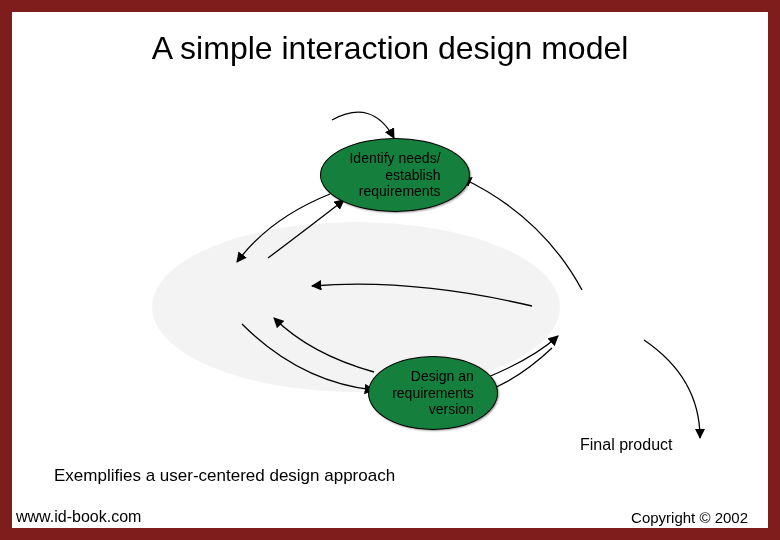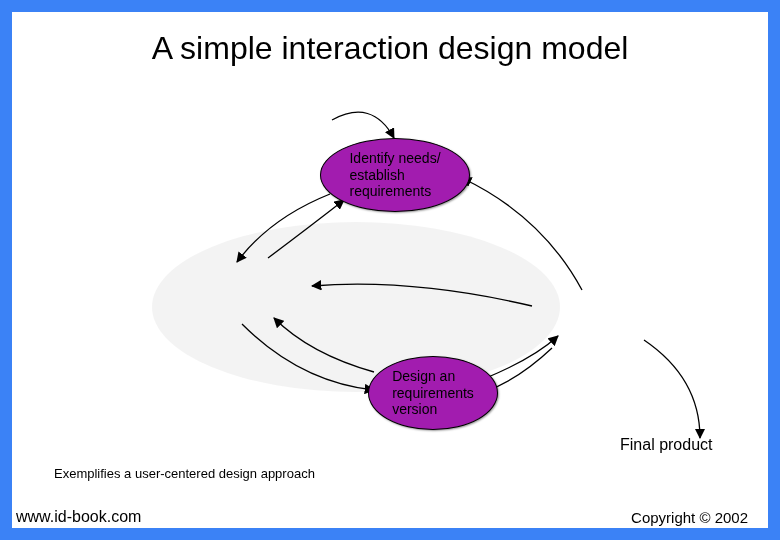--- a/index.html
+++ b/index.html
@@ -1,22 +1,22 @@
 <!DOCTYPE html>
 <html><head>
 <meta charset="utf-8">
 <style>
   html,body{margin:0;padding:0}
   body{width:780px;height:540px;background:#fff;font-family:Arial,Helvetica,sans-serif}
-  .frame{position:absolute;left:0;top:0;width:756px;height:516px;border:12px solid #3b82f6;background:#fff}
+  .frame{position:absolute;left:0;top:0;width:756px;height:516px;border:12px solid #7f1d1d;background:#fff}
   .title{position:absolute;left:0;top:18px;width:756px;text-align:center;font-size:32px;color:#000}
-  .node{position:absolute;background:#a21caf;border:1px solid #000;border-radius:50%;display:flex;align-items:center;justify-content:center;text-align:left;box-shadow:1px 1px 2px rgba(0,0,0,.4)}
+  .node{position:absolute;background:#15803d;border:1px solid #000;border-radius:50%;display:flex;align-items:center;justify-content:center;text-align:right;box-shadow:1px 1px 2px rgba(0,0,0,.4)}
   .nlabel{font-size:14px;line-height:1.2;color:#000}
-  .caption{position:absolute;left:42px;top:454px;font-size:13px}
-  .final{position:absolute;left:608px;top:424px;font-size:16px}
+  .caption{position:absolute;left:42px;top:454px;font-size:17px}
+  .final{position:absolute;left:568px;top:424px;font-size:16px}
   .footL{position:absolute;left:4px;bottom:2px;font-size:16px}
   .footR{position:absolute;right:20px;bottom:2px;font-size:15px}
   svg.arrows{position:absolute;left:0;top:0;width:756px;height:516px;pointer-events:none}
   .shade{position:absolute;background:#bfbfbf;border-radius:50%}
 </style>
 </head>
 <body>
 
 <div class="frame">
 

